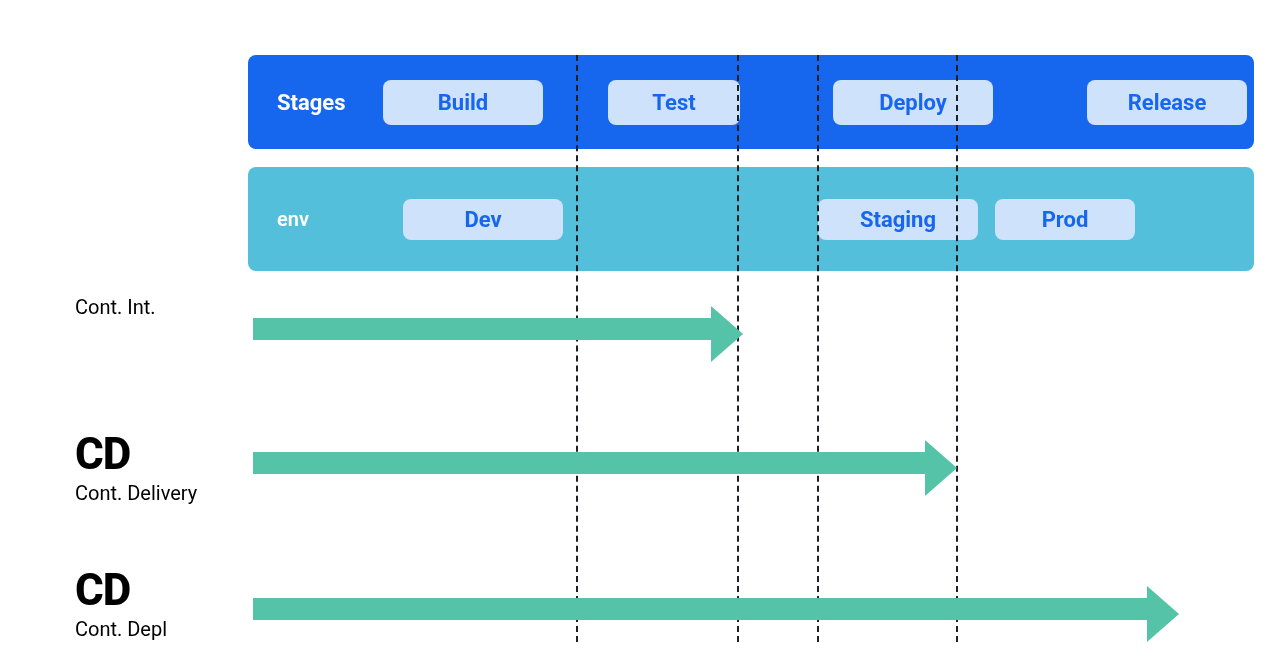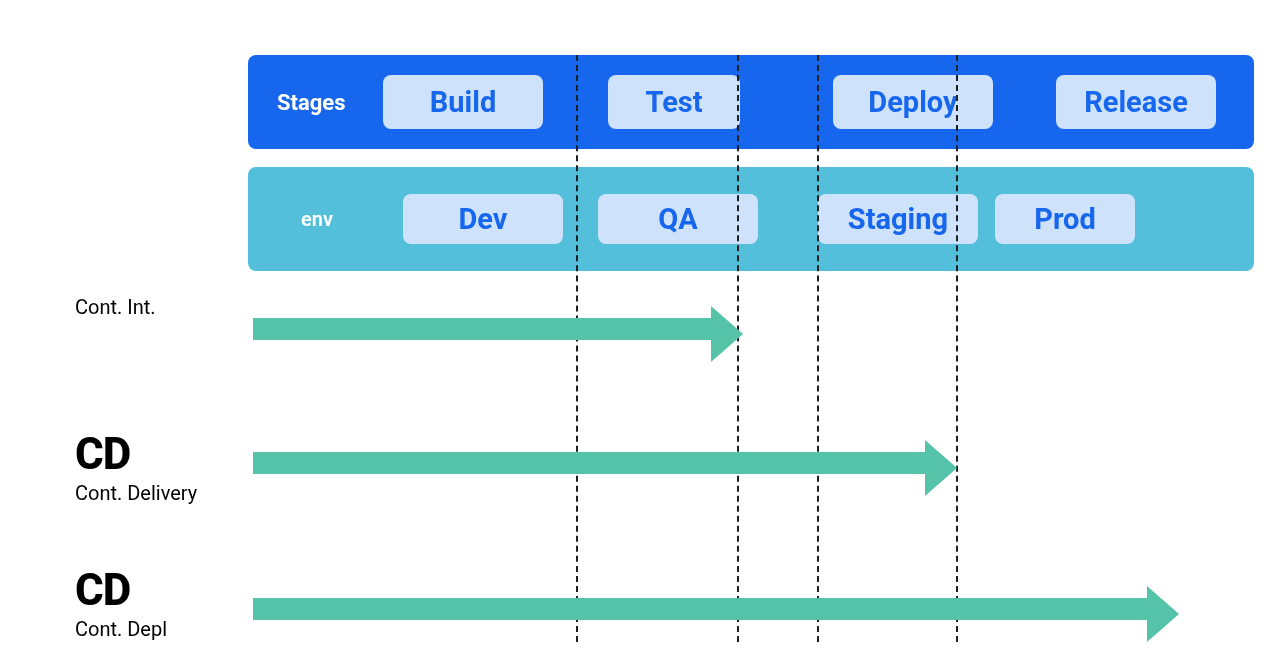--- a/index.html
+++ b/index.html
@@ -21,46 +21,46 @@
     color: #fff;
   }
   .stages-row { top: 40px; height: 94px; background: #1766ee; }
   .env-row    { top: 152px; height: 104px; background: #54bfdb; }
   .row-label {
     font-size: 22px;
     font-weight: 700;
     margin-right: 40px;
     min-width: 80px;
   }
-  .env-row .row-label { font-size: 20px; font-weight: 600; text-align: center; }
+  .env-row .row-label { font-size: 20px; font-weight: 600; }
   .chips {
     position: absolute;
     left: 125px;
     right: 0;
     top: 0;
     bottom: 0;
     display: flex;
     align-items: center;
   }
   .chip {
     background: #cee2fb;
     color: #1766ee;
     font-weight: 700;
-    font-size: 29px;
+    font-size: 22px;
     text-align: center;
     border-radius: 8px;
     padding: 10px 0;
     position: absolute;
   }
   .env-row .chip { padding: 8px 0; }
   
   .chip-build   { left: 0px;   width: 160px; }
   .chip-test    { left: 225px; width: 132px; }
   .chip-deploy  { left: 450px; width: 160px; }
-  .chip-release { left: 673px; width: 160px; }
+  .chip-release { left: 704px; width: 160px; }
   
   .chip-dev     { left: 20px;  width: 160px; }
   .chip-qa      { left: 215px; width: 160px; }
   .chip-staging { left: 435px; width: 160px; }
   .chip-prod    { left: 612px; width: 140px; }
 
   .vline {
     position: absolute;
     top: 40px;
     bottom: 30px;
@@ -132,21 +132,20 @@
     <div class="chip chip-test">Test</div>
     <div class="chip chip-deploy">Deploy</div>
     <div class="chip chip-release">Release</div>
   </div>
 </div>
 
 <div class="header-row env-row">
   <span class="row-label">env</span>
   <div class="chips">
     <div class="chip chip-dev">Dev</div>
-    <div class="chip chip-qa">QA</div>
     <div class="chip chip-staging">Staging</div>
     <div class="chip chip-prod">Prod</div>
   </div>
 </div>
 
 <div class="vline vline-1"></div>
 <div class="vline vline-2"></div>
 <div class="vline vline-3"></div>
 <div class="vline vline-4"></div>
 

